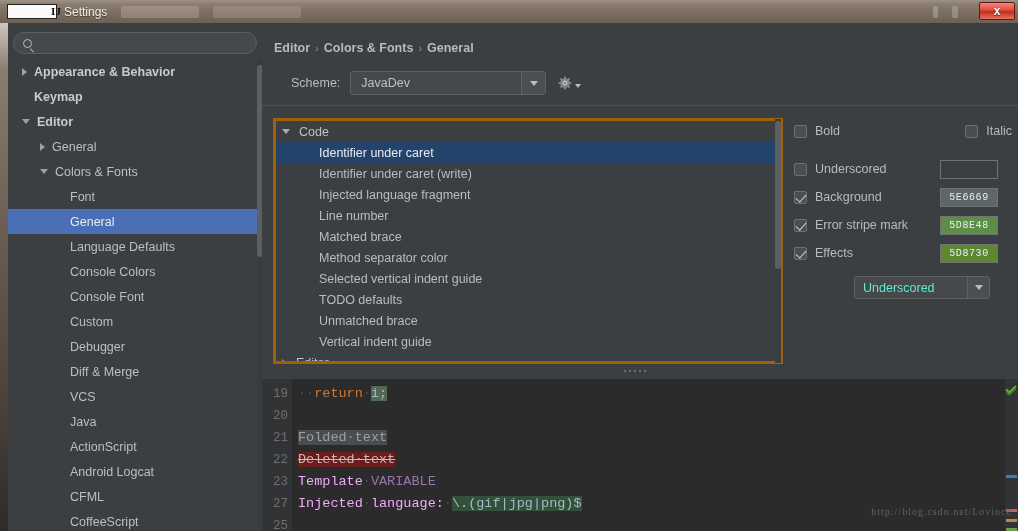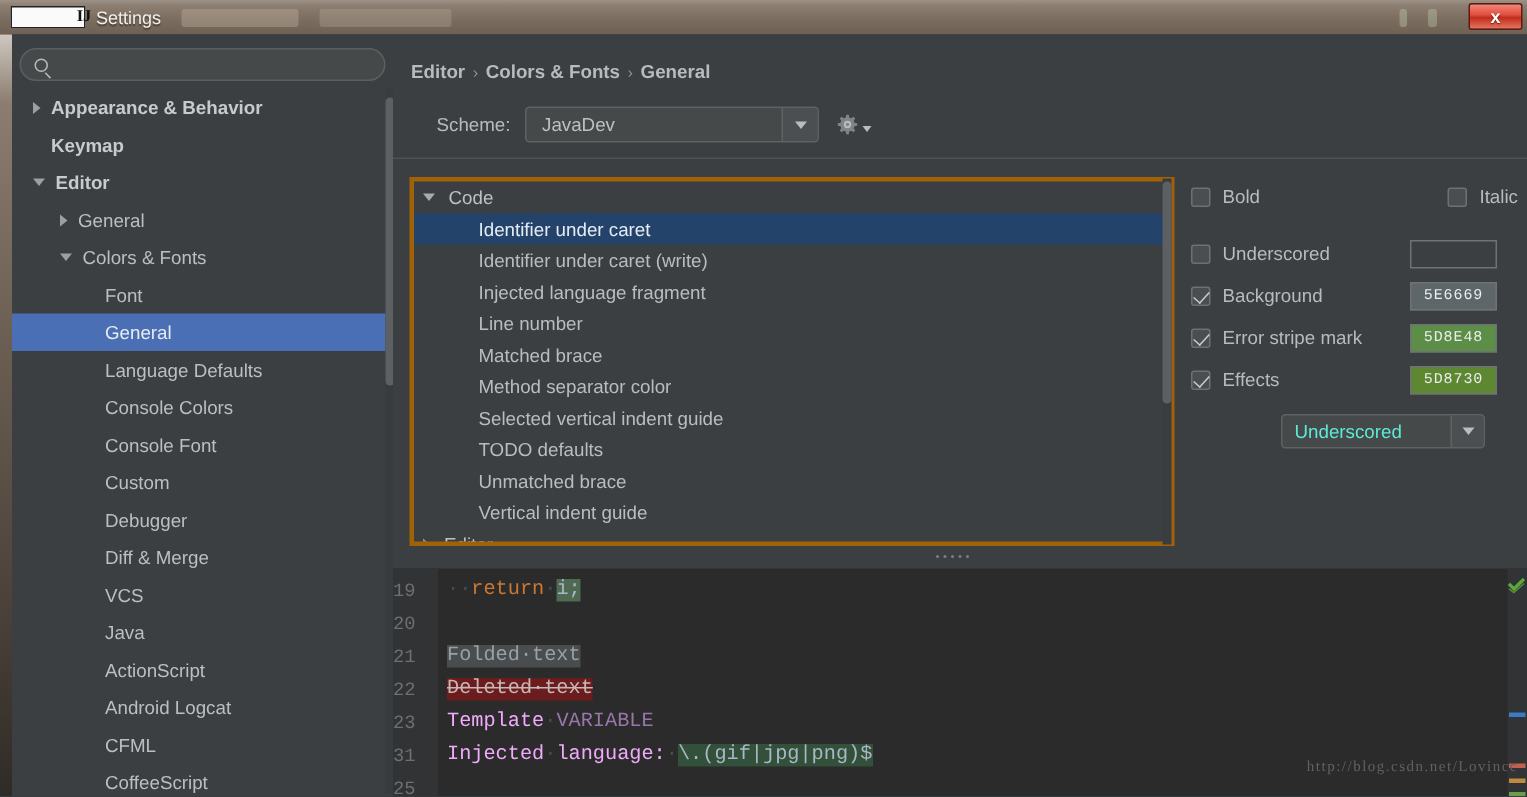--- a/index.html
+++ b/index.html
@@ -336,21 +336,21 @@
   .gutter {
     position: absolute; top: 0; left: 0; width: 30px; height: 152px;
     background: #313335;
   }
   .cline {
     position: relative; height: 22px; line-height: 22px;
     font-size: 13.5px; white-space: pre;
   }
   .lnum {
     position: absolute; left: 0; top: 0;
-    width: 26px; text-align: left;
+    width: 26px; text-align: right;
     color: #6d6f71; font-size: 12.5px;
   }
   .ctext { position: absolute; left: 36px; top: 0; }
   .dot { color: #4a4d4f; }
   .kw { color: #cc7832; }
   .plain { color: #f0abfc; margin-top: 36px; }
   .hl-green { background: #4e6a52; color: #a9b7c6; }
   .folded { background: #4a4d4f; color: #9aa0a3; }
   .deleted { background: #6b1d1d; color: #c9b7b7; text-decoration: line-through; }
   .violet { color: #9876aa; }
@@ -613,21 +613,21 @@
       </div>
 
       <div class="preview">
         <div class="gutter"></div>
         <div id="codelines" style="position:absolute;top:4px;left:0;right:0;">
             <div class="cline"><span class="lnum">19</span><span class="ctext"><span class="dot">··</span><span class="kw">return</span><span class="dot">·</span><span class="hl-green">i;</span></span></div>
             <div class="cline"><span class="lnum">20</span><span class="ctext"></span></div>
             <div class="cline"><span class="lnum">21</span><span class="ctext"><span class="folded">Folded·text</span></span></div>
             <div class="cline"><span class="lnum">22</span><span class="ctext"><span class="deleted">Deleted·text</span></span></div>
             <div class="cline"><span class="lnum">23</span><span class="ctext"><span class="plain">Template</span><span class="dot">·</span><span class="violet">VARIABLE</span></span></div>
-            <div class="cline"><span class="lnum">31</span><span class="ctext"><span class="plain">Injected</span><span class="dot">·</span><span class="plain">language:</span><span class="dot">·</span><span class="injected">\.(gif|jpg|png)$</span></span></div>
+            <div class="cline"><span class="lnum">27</span><span class="ctext"><span class="plain">Injected</span><span class="dot">·</span><span class="plain">language:</span><span class="dot">·</span><span class="injected">\.(gif|jpg|png)$</span></span></div>
             <div class="cline"><span class="lnum">25</span><span class="ctext"></span></div>
           </div>
         <div class="rgutter">
           <svg class="okcheck" viewBox="0 0 12 11">
             <path d="M1 4.2 L4.3 7.6 L11 1" stroke="#5fa83c" stroke-width="2.2" fill="none"></path>
             <path d="M1 7.6 L4.3 10 L11 4" stroke="#5fa83c" stroke-width="1" fill="none" opacity=".8"></path>
           </svg>
           <div id="stripes">
               <div class="stripe" style="background: rgb(59, 122, 196); top: 96px;"></div>
               <div class="stripe" style="background: rgb(194, 97, 79); top: 130px;"></div>

